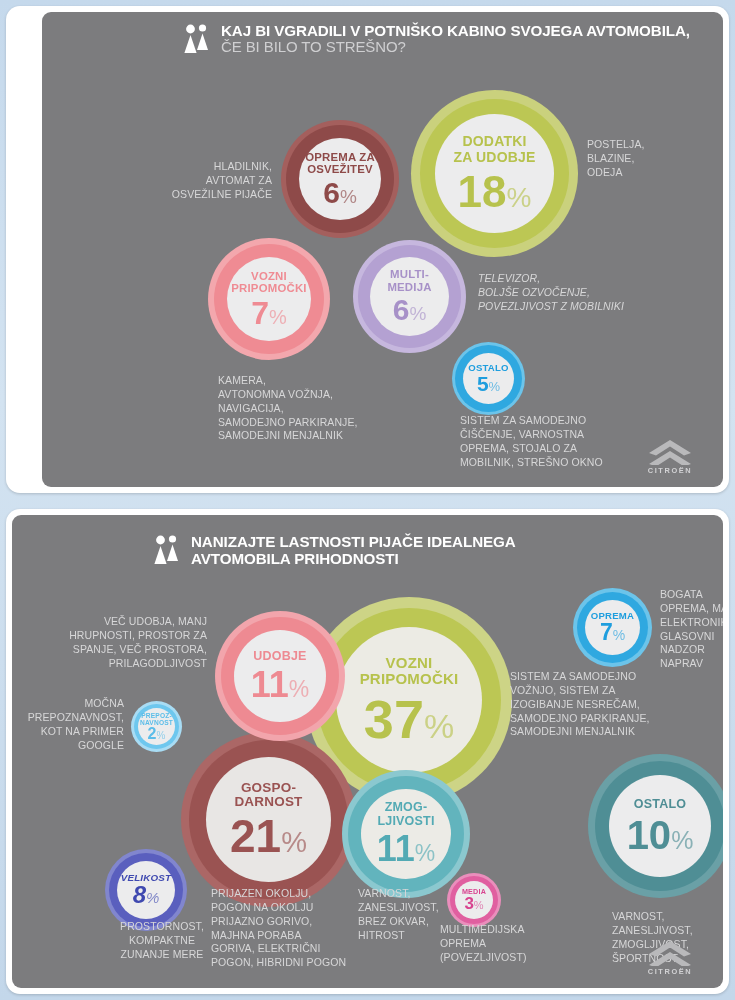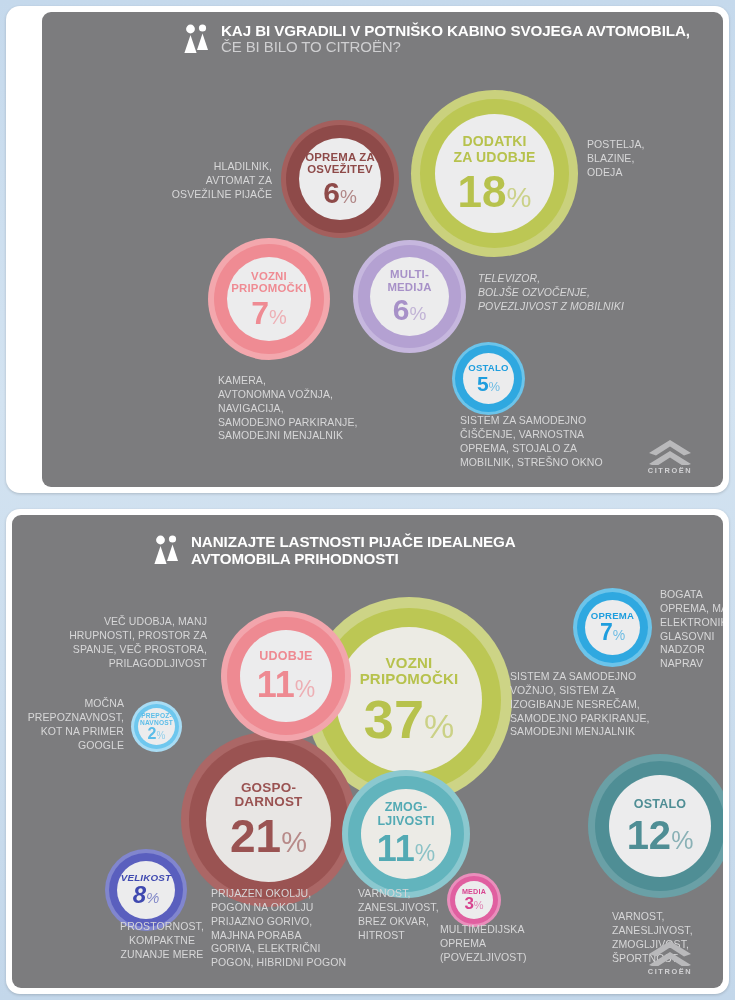--- a/index.html
+++ b/index.html
@@ -141,21 +141,21 @@
       <span class="people-icon">
         <svg width="26" height="30" viewBox="0 0 26 30">
           <circle cx="6.5" cy="5" r="4.4" fill="#fff"></circle>
           <circle cx="18.5" cy="4" r="3.6" fill="#fff"></circle>
           <path d="M6.5 11 L12.6 29 L0.4 29 Z" fill="#fff"></path>
           <path d="M18.5 9.5 L24 26 L13 26 Z" fill="#fff"></path>
         </svg>
       </span>
       <span class="htext">
         <div class="hline1">KAJ BI VGRADILI V POTNIŠKO KABINO SVOJEGA AVTOMOBILA,</div>
-        <div class="hline2">ČE BI BILO TO CITROËN?</div>
+        <div class="hline2">ČE BI BILO TO STREŠNO?</div>
       </span>
     </div>
 
     <div class="bubble" style="left:369px; top:78px; width:167px; height:167px;">
       <span class="ring" style="background:#cad17d;"></span>
       <span class="ring2" style="left:9px; top:9px; right:9px; bottom:9px; background:#bcc754;"></span>
       <span class="core" style="left:24px; top:24px; right:24px; bottom:24px;">
         <span class="b-title" style="color:#b7c24d; font-size:14px; white-space:pre-line; margin-bottom:6px;">DODATKI
 ZA UDOBJE</span>
         <span class="b-val" style="color:#b7c24d; font-size:44px;">
@@ -282,26 +282,26 @@
         </span>
       </span>
     </div>
 
     <div class="bubble" style="left:576px; top:239px; width:144px; height:144px;">
       <span class="ring" style="background:#6aa0a6;"></span>
       <span class="ring2" style="left:7px; top:7px; right:7px; bottom:7px; background:#4f8e95;"></span>
       <span class="core" style="left:21px; top:21px; right:21px; bottom:21px;">
         <span class="b-title" style="color:#4f8e95; font-size:12.5px; white-space:pre-line; margin-bottom:4px;">OSTALO</span>
         <span class="b-val" style="color:#4f8e95; font-size:40px;">
-          <span>12</span><span class="pct" style="font-size:25px;">%</span>
-        </span>
-      </span>
-    </div>
-
-    <div class="bubble" style="left:209px; top:96px; width:130px; height:130px;">
+          <span>10</span><span class="pct" style="font-size:25px;">%</span>
+        </span>
+      </span>
+    </div>
+
+    <div class="bubble" style="left:203px; top:96px; width:130px; height:130px;">
       <span class="ring" style="background:#f2a5ac;"></span>
       <span class="ring2" style="left:6px; top:6px; right:6px; bottom:6px; background:#ee8a92;"></span>
       <span class="core" style="left:19px; top:19px; right:19px; bottom:19px;">
         <span class="b-title" style="color:#ee8a92; font-size:12.5px; white-space:pre-line; margin-bottom:4px;">UDOBJE</span>
         <span class="b-val" style="color:#ee8a92; font-size:36px;">
           <span>11</span><span class="pct" style="font-size:23px;">%</span>
         </span>
       </span>
     </div>
 

